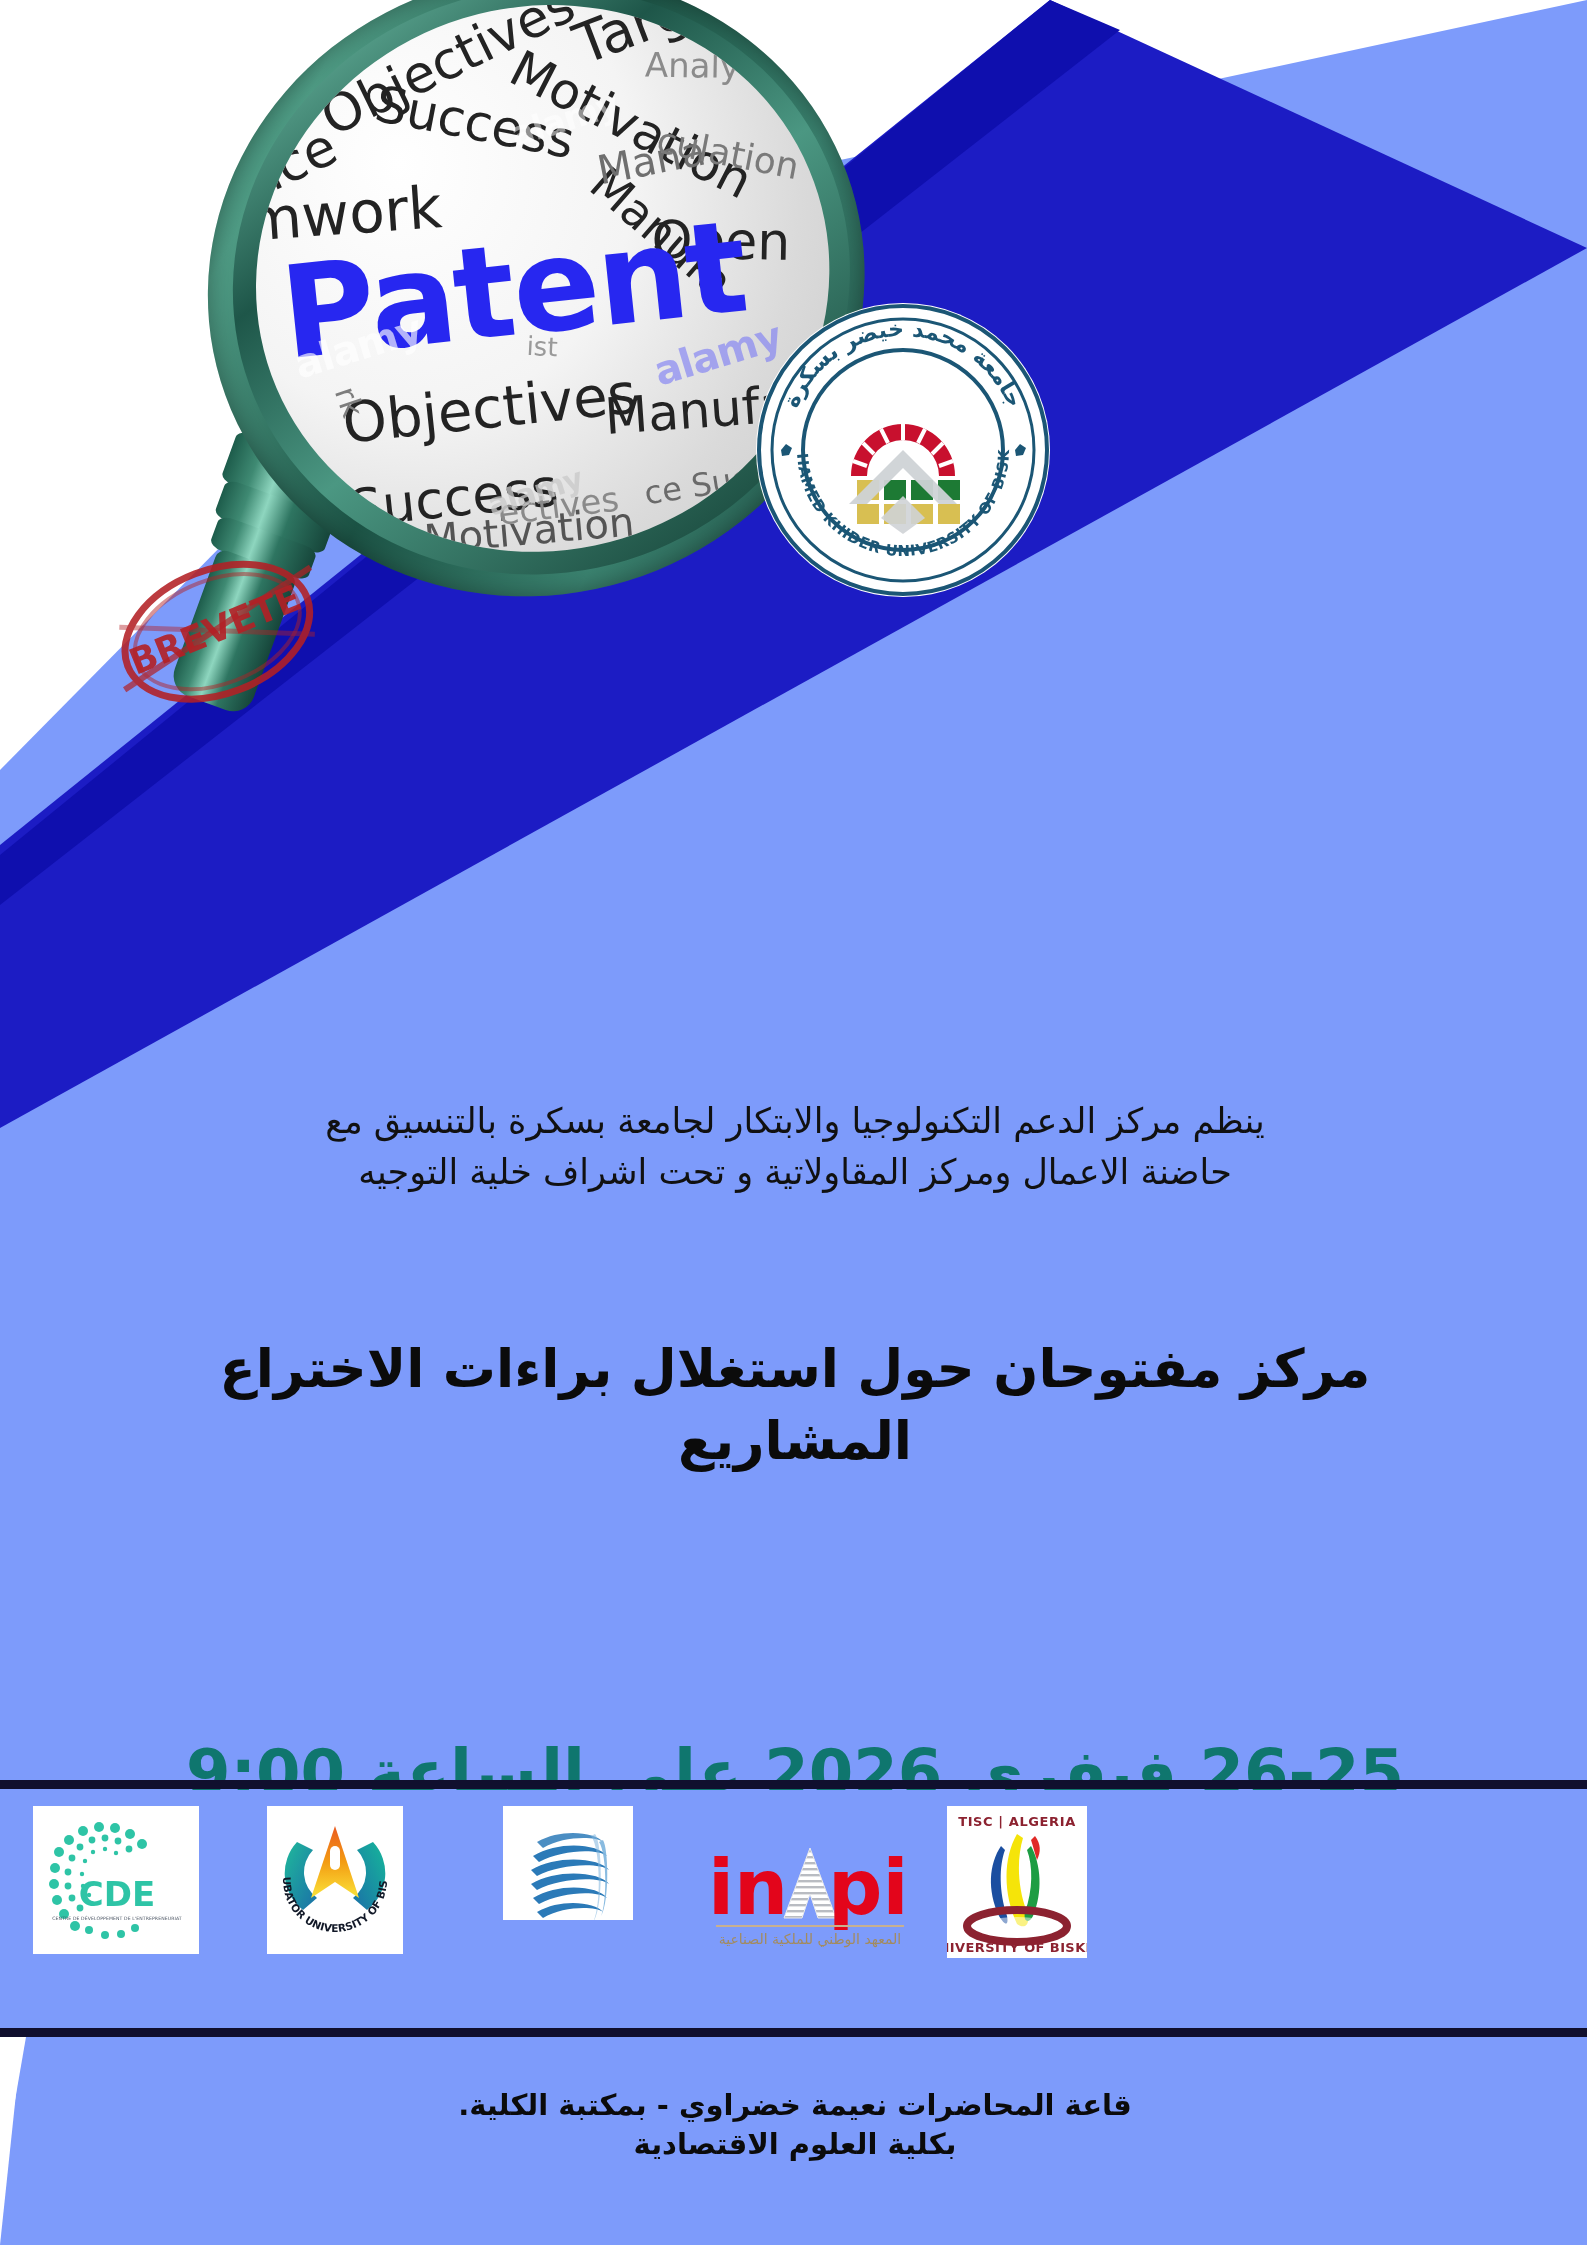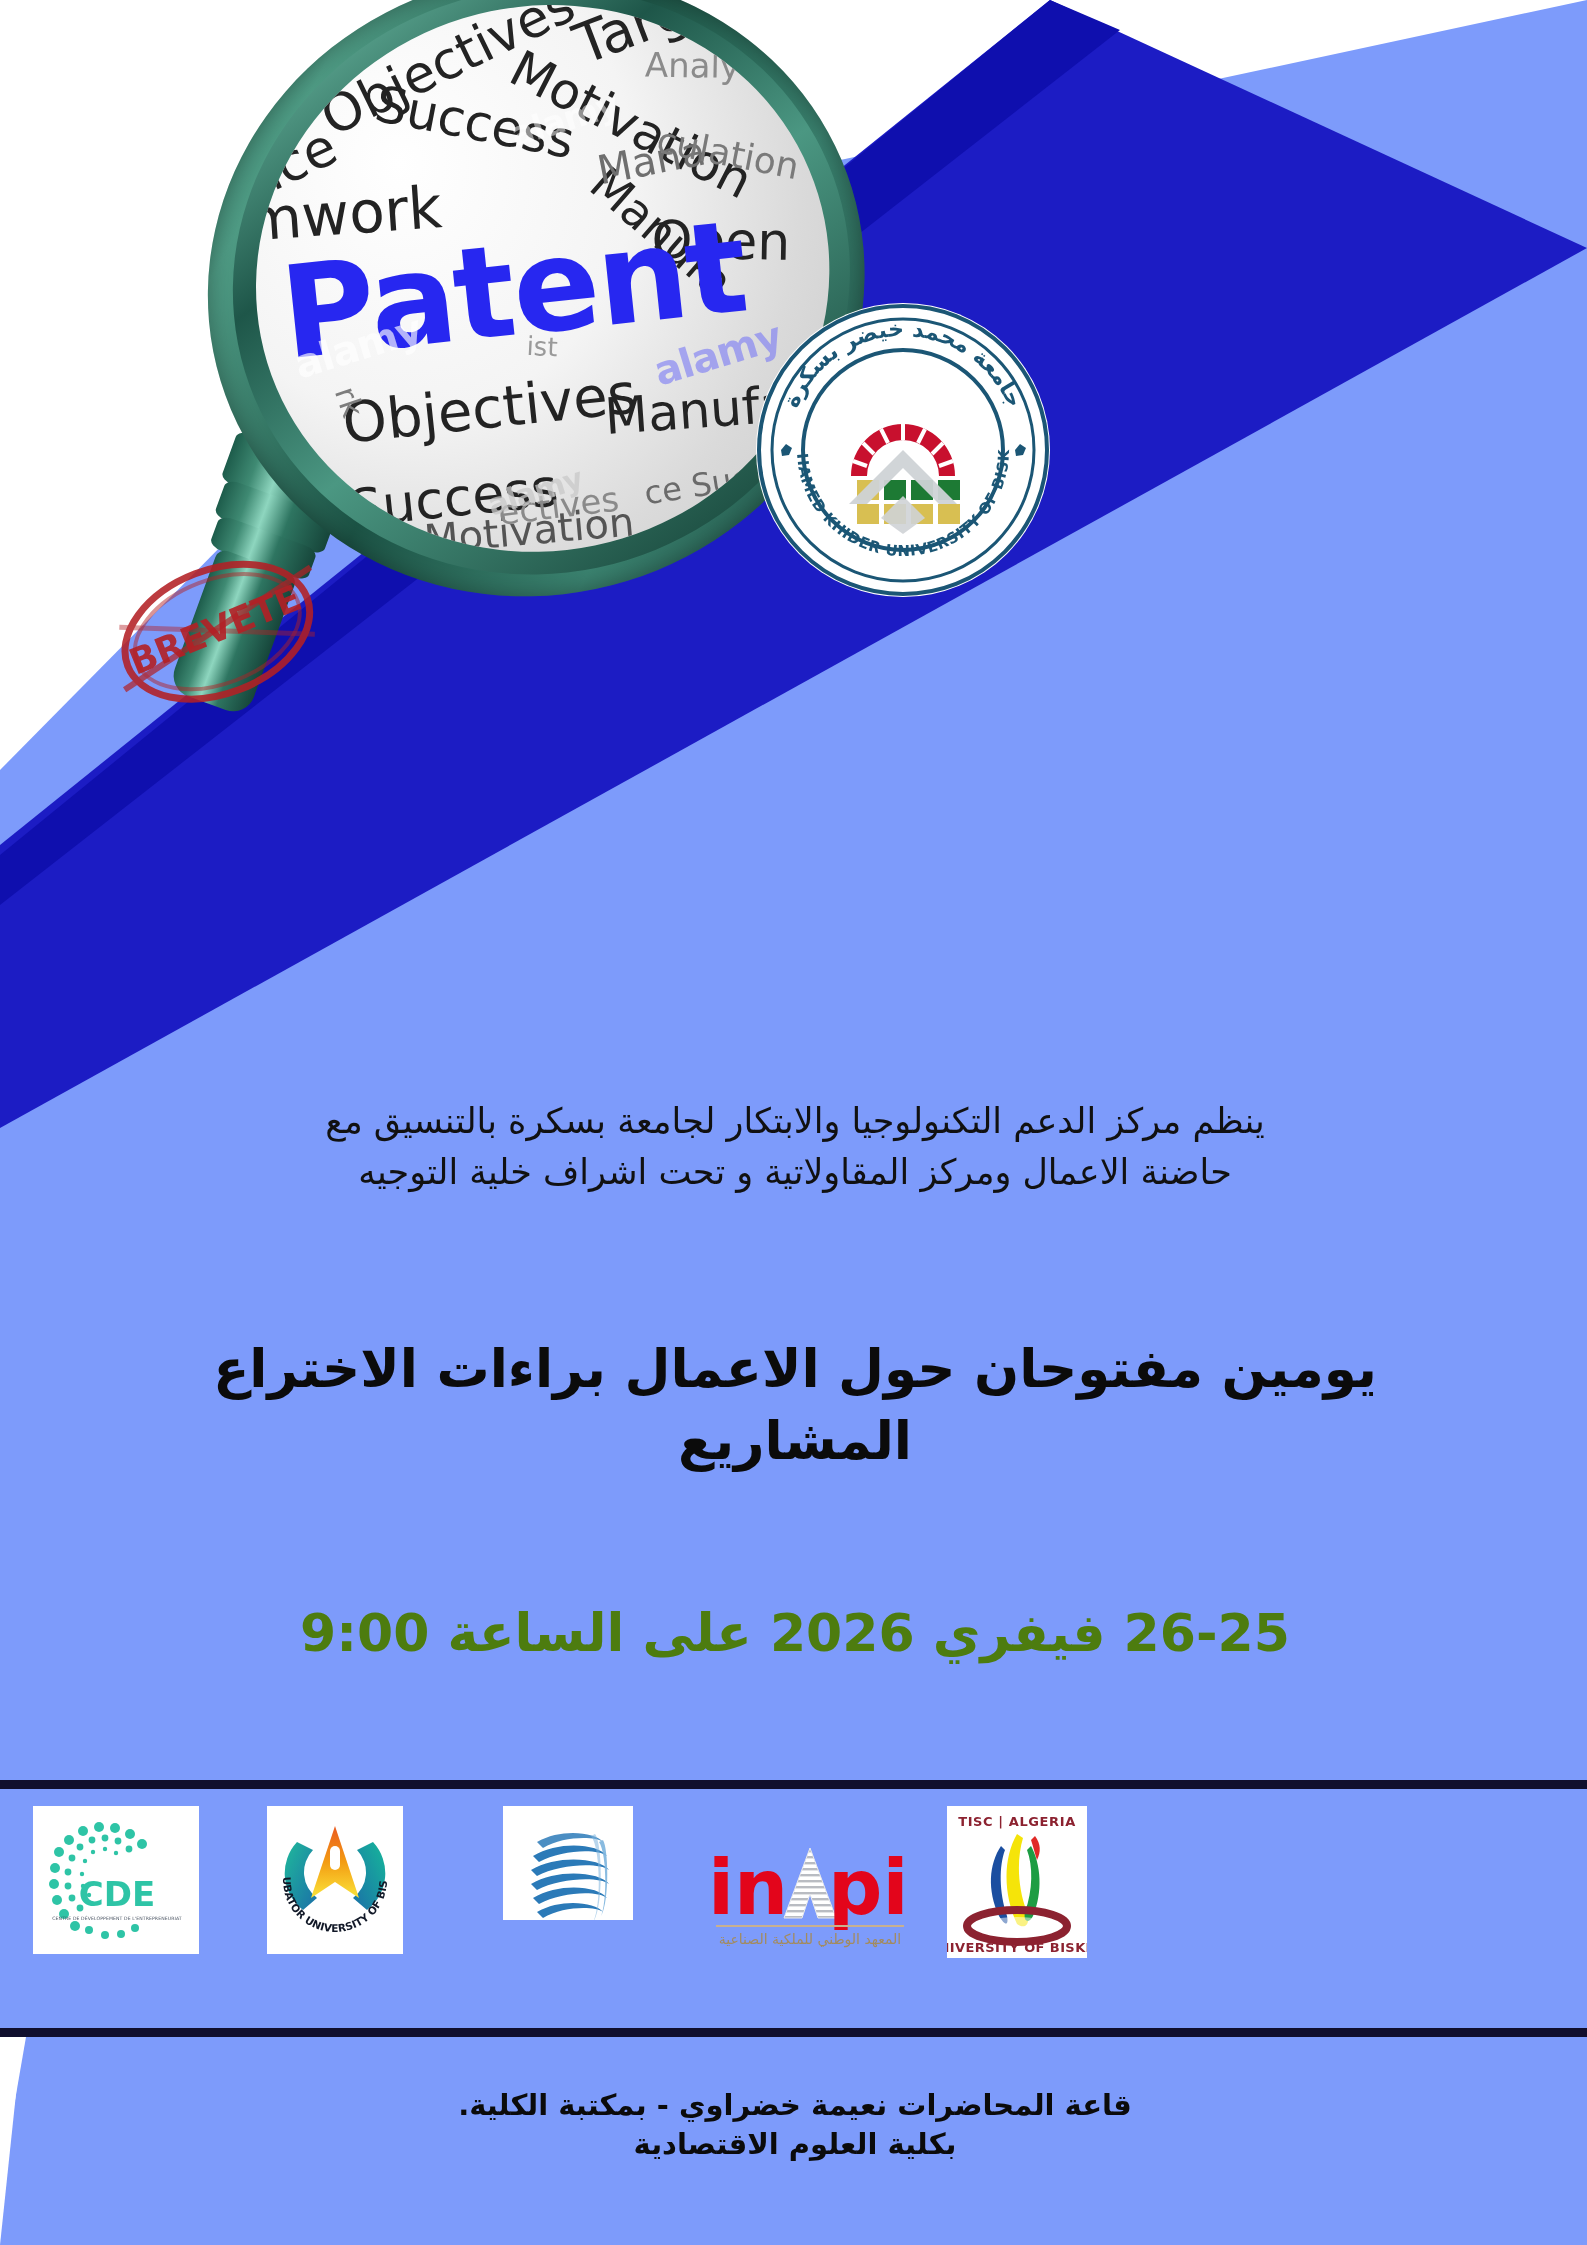--- a/index.html
+++ b/index.html
@@ -185,29 +185,29 @@
     text-align: center;
     direction: rtl;
     font-family: "DejaVu Sans", sans-serif;
     font-weight: bold;
     font-size: 53px;
     line-height: 1.35;
     color: #0b0b0b;
   }
   .txt-date {
     position: absolute;
-    left: 95px; top: 1600px;
+    left: 95px; top: 1732px;
     width: 1400px;
     text-align: center;
     direction: rtl;
     font-family: "DejaVu Sans", sans-serif;
     font-weight: bold;
-    font-size: 52px;
+    font-size: 64px;
     line-height: 1.3;
-    color: #4d7c0f;
+    color: #0f766e;
   }
   .txt-footer {
     position: absolute;
     left: 95px; top: 2086px;
     width: 1400px;
     text-align: center;
     direction: rtl;
     font-family: "DejaVu Sans", sans-serif;
     font-weight: bold;
     font-size: 29px;
@@ -349,21 +349,21 @@
       </text>
     </svg>
   </div>
 
   <div class="txt-org">
     <div>ينظم مركز الدعم التكنولوجيا والابتكار لجامعة بسكرة بالتنسيق مع</div>
     <div>حاضنة الاعمال ومركز المقاولاتية و تحت اشراف خلية التوجيه</div>
   </div>
 
   <div class="txt-title">
-    <div>يومين مفتوحان حول الاعمال براءات الاختراع</div>
+    <div>مركز مفتوحان حول استغلال براءات الاختراع</div>
     <div>المشاريع</div>
   </div>
 
   <div class="txt-date">26-25 فيفري 2026 على الساعة 9:00</div>
 
   <div class="rule r1"></div>
   <div class="logo-strip"></div>
   <div class="rule r2"></div>
 
   <div class="logo-tile tile-cde">

